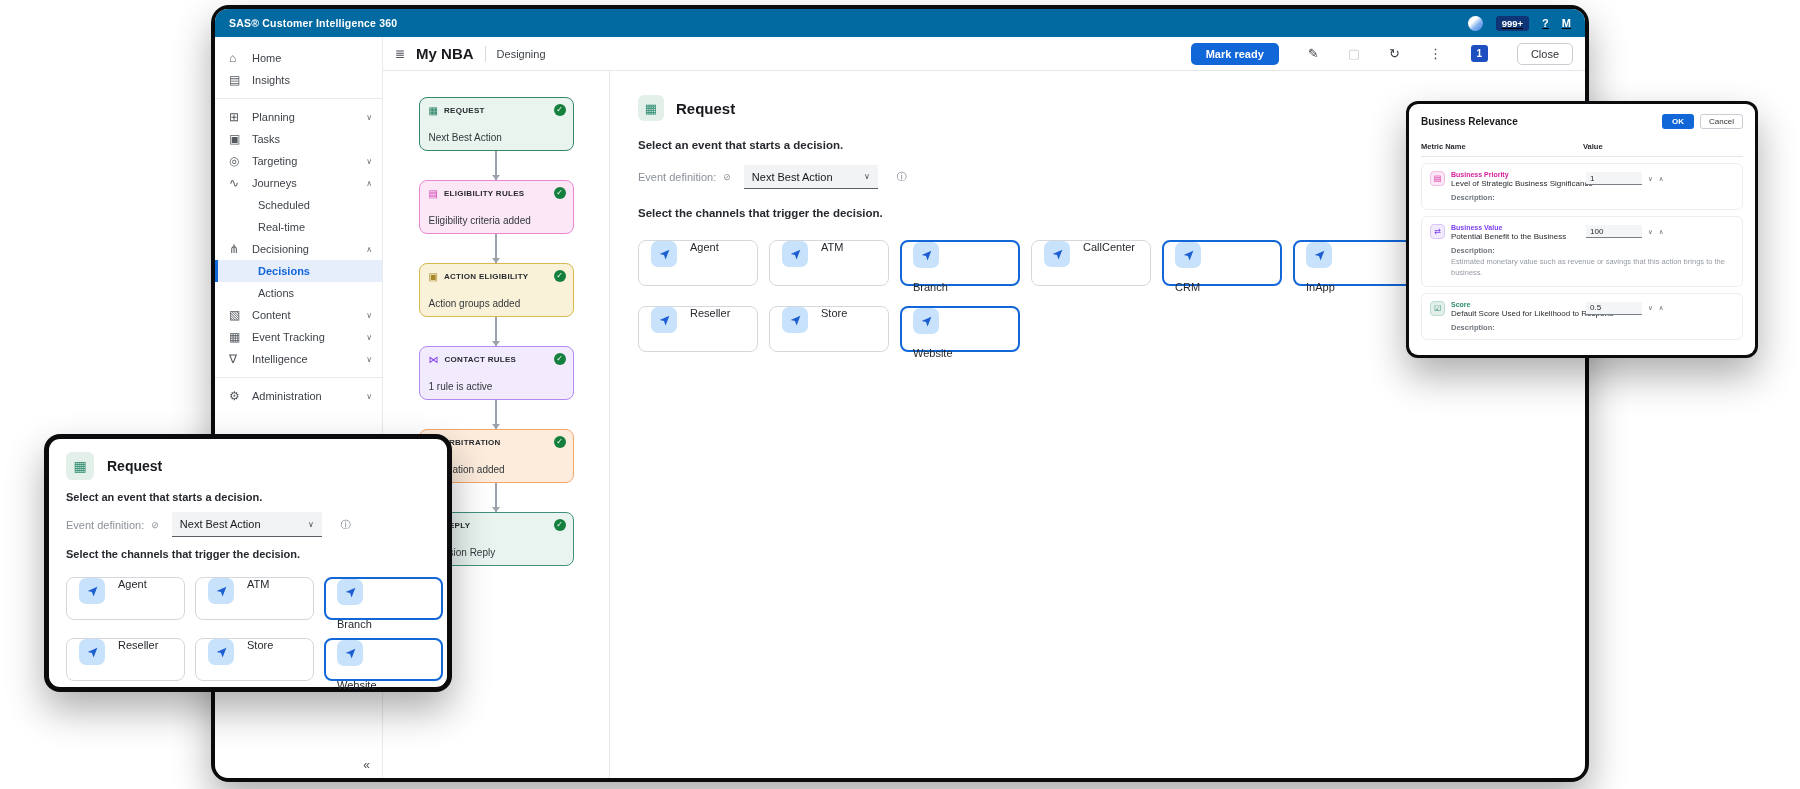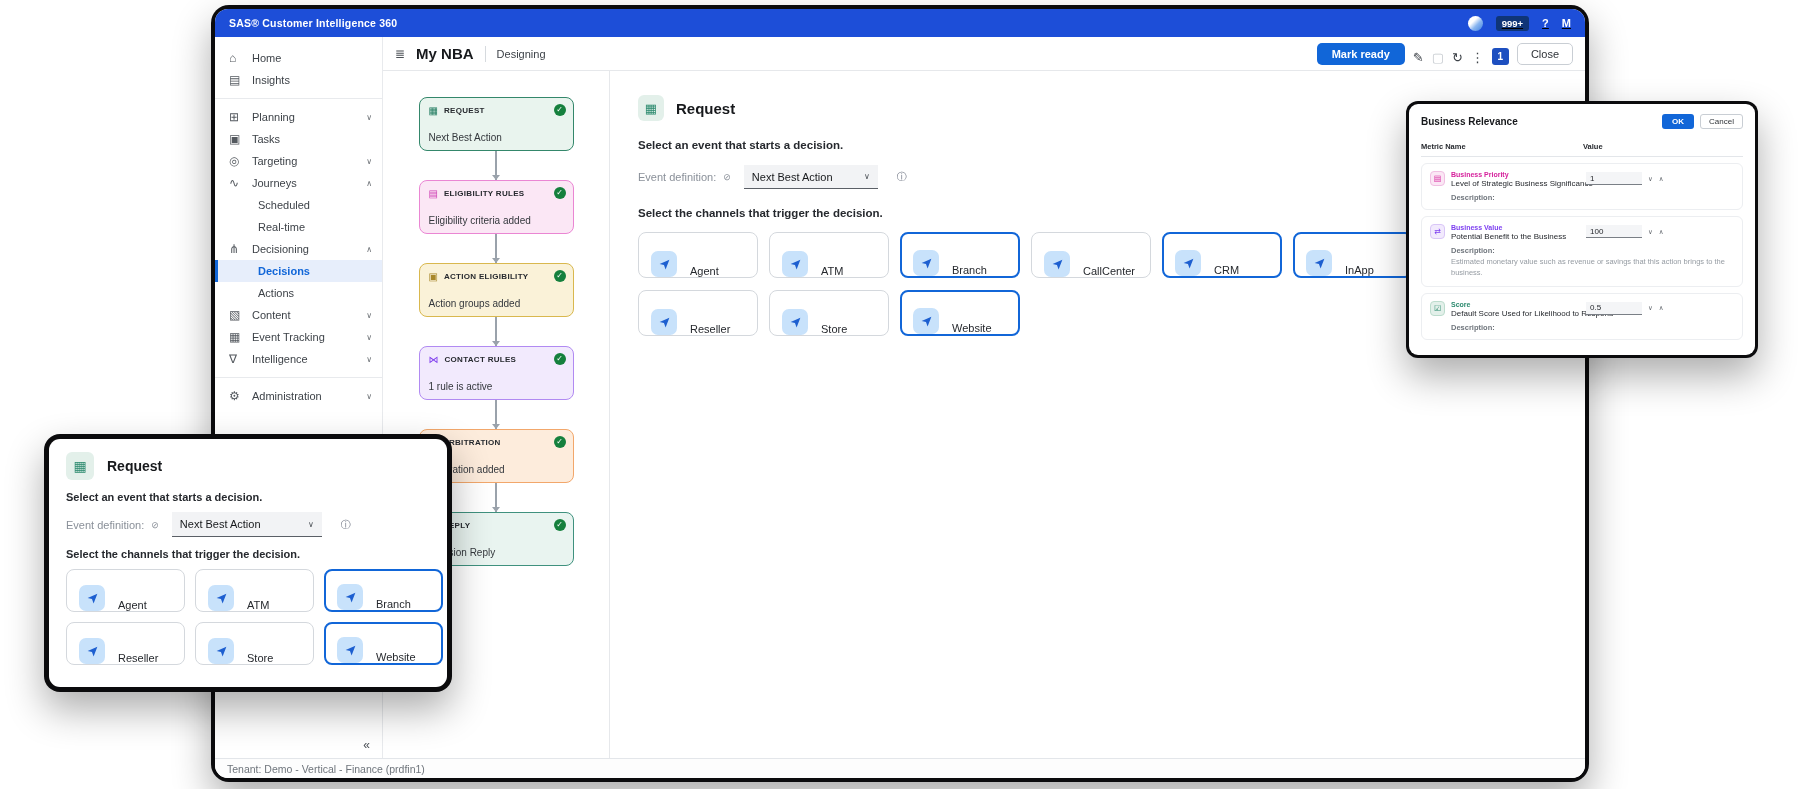--- a/index.html
+++ b/index.html
@@ -7,21 +7,21 @@
 
   
   .frame { position:absolute; background:#0b0b0d; box-shadow:0 18px 38px rgba(0,0,0,.32); }
   .frame-main { left:211px; top:5px; width:1378px; height:777px; padding:4px; border-radius:18px; }
   .frame-popup-left { left:44px; top:434px; width:408px; height:258px; padding:5px; border-radius:16px; z-index:20; }
   .frame-popup-right { left:1406px; top:101px; width:352px; height:257px; padding:3px; border-radius:12px; z-index:20; }
 
   .app { width:100%; height:100%; background:#fff; border-radius:13px; overflow:hidden; display:flex; flex-direction:column; }
 
   
-  .topbar { height:28px; background:#1d4ed8; display:flex; align-items:center; padding:0 14px; flex:none; }
+  .topbar { height:28px; background:#0369a1; display:flex; align-items:center; padding:0 14px; flex:none; }
   .topbar-title { color:#fff; font-size:10.5px; font-weight:bold; letter-spacing:.2px; }
   .topbar-right { margin-left:auto; display:flex; align-items:center; gap:13px;text-decoration:underline; }
   .orb { width:15px; height:15px; border-radius:50%; background:linear-gradient(135deg,#ffffff 35%,#8ab6f0 60%,#3d7fe0 100%); }
   .badge999 { background:#0f3577; color:#fff; font-size:9.5px; font-weight:bold; padding:2px 6px; border-radius:3px; }
   .tb-help, .tb-avatar { color:#fff; font-size:11px; font-weight:bold; }
 
   .main-row { flex:1; display:flex; min-height:0; }
 
   
   .sidebar { width:168px; border-right:1px solid #e8eaed; position:relative; padding-top:10px; flex:none; }
@@ -33,21 +33,21 @@
   .side-div { height:1px; background:#e8eaed; margin:7px 0; }
   .side-collapse { position:absolute; bottom:6px; right:12px; font-size:12px; color:#4a4f55; }
 
   
   .content { flex:1; display:flex; flex-direction:column; min-width:0; }
   .toolbar { height:34px; border-bottom:1px solid #e6e8eb; display:flex; align-items:center; padding:0 12px; gap:11px; flex:none; }
   .tb-list { font-size:12px; color:#4a4f55; }
   .tb-title { font-size:15px; font-weight:bold; color:#17191c; }
   .tb-sep { width:1px; height:16px; background:#d6dade; }
   .tb-status { font-size:11px; color:#3d4248; }
-  .tb-right { margin-left:auto; display:flex; align-items:flex-end; gap:8px; }
+  .tb-right { margin-left:auto; display:flex; align-items:center; gap:29px; }
   .btn-primary { background:#1166d8; color:#fff; font-size:11px; font-weight:bold; padding:5px 15px; border-radius:5px; border:none; }
   .tb-icon { font-size:13px; color:#3d4248; }
   .tb-icon.disabled { color:#c4c9ce; }
   .badge1 { width:17px; height:17px; background:#1d4fc0; color:#fff; border-radius:3px; font-size:10px; font-weight:bold; display:flex; align-items:center; justify-content:center; }
   .btn-close { border:1px solid #c9ced4; background:#fff; font-size:11px; color:#2f3338; padding:4px 13px; border-radius:5px; }
 
   .workspace { flex:1; display:flex; min-height:0; }
 
   
   .flow-col { width:227px; border-right:1px solid #e6e8eb; padding-top:26px; display:flex; flex-direction:column; align-items:center; flex:none; }
@@ -73,22 +73,22 @@
   .tile-green { width:26px; height:26px; border-radius:6px; background:#e3f0ea; color:#2b8a6e; font-size:13px; display:flex; align-items:center; justify-content:center; }
   .dt-title { font-size:15px; font-weight:bold; color:#17191c; }
   .prompt { font-size:11.5px; font-weight:bold; color:#26292e; margin-top:18px; }
   .event-row { display:flex; align-items:center; margin-top:14px; gap:7px; }
   .ev-label { font-size:11px; color:#8a9099; }
   .ev-lock { font-size:9px; color:#8a9099; }
   .select { width:134px; height:24px; background:#f2f3f5; border-bottom:1px solid #5a5f66; display:flex; align-items:center; padding:0 8px; font-size:11px; color:#17191c; margin-left:6px; }
   .sel-chev { margin-left:auto; font-size:8px; color:#4a4f55; }
   .info { font-size:10px; color:#6b7280; margin-left:12px; }
   .channels { margin-top:13px; display:grid; grid-template-columns:repeat(6,120px); gap:12px 11px; width:fit-content; }
-  .chan { height:46px; border:1px solid #d4d8dd; border-radius:8px; background:#fff; display:flex; align-items:flex-end; gap:13px; padding-left:12px; }
-  .chan.selected { border:2px solid #1166d8; padding-left:11px; }
+  .chan { height:46px; border:1px solid #d4d8dd; border-radius:8px; background:#fff; display:flex; align-items:flex-start; gap:13px; padding-left:12px;margin-top:8px; }
+  .chan.selected { border:2px solid #1166d8; padding-left:11px;flex-direction:column; }
   .chan-tile { width:26px; height:26px; border-radius:7px; background:#c8e2fb; display:flex; align-items:center; justify-content:center; flex:none; }
   .chan-label { font-size:11px; color:#26292e; }
 
   
   .statusbar { height:20px; border-top:1px solid #e3e6ea; background:#fdfdfd; display:flex; align-items:center; padding-left:12px; font-size:10.5px; color:#6f757c; flex:none; }
 
   
   .popup-req { background:#fff; border-radius:11px; width:100%; height:100%; padding:13px 17px; }
   .popup-req .dt-head { gap:13px; }
   .popup-req .tile-green { width:28px; height:28px; font-size:14px; }
@@ -374,23 +374,20 @@
                     </svg>
                   </span>
                 <span class="chan-label">Website</span>
               </div>
             </div>
           </div>
         </div>
       </div>
     </div>
 
-    <div class="statusbar">
-      <span>Tenant: Demo - Vertical - Finance (prdfin1)</span>
-    </div>
   </div>
 </div>
 
 <div class="frame frame-popup-left">
   <div class="popup-req">
     <div class="dt-head">
       <span class="tile-green">▦</span>
       <span class="dt-title">Request</span>
     </div>
     <div class="prompt">Select an event that starts a decision.</div>

